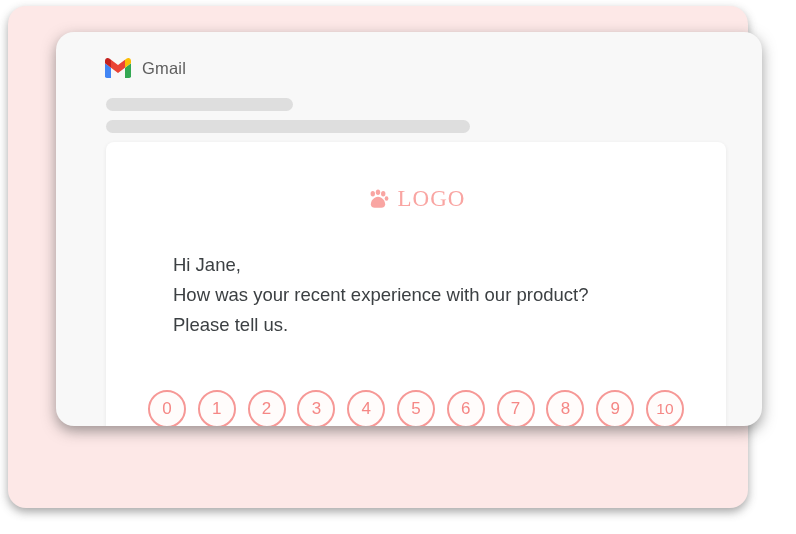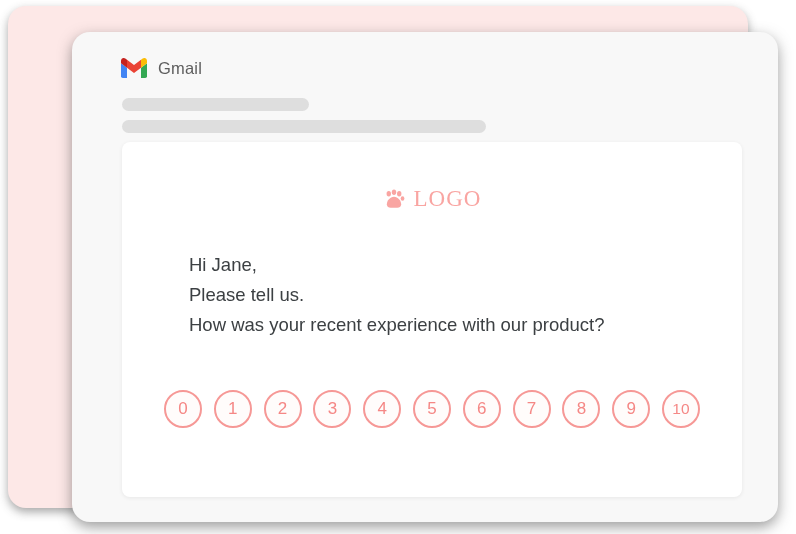--- a/index.html
+++ b/index.html
@@ -30,24 +30,24 @@
     width: 740px;
     height: 502px;
     background: #FDE8E7;
     border-radius: 18px;
     box-shadow: 0 4px 10px rgba(60,60,60,0.45);
   }
 
   
   .gmail-window {
     position: absolute;
-    left: 72px;
+    left: 56px;
     top: 32px;
     width: 706px;
-    height: 490px;
+    height: 394px;
     background: #F8F8F8;
     border-radius: 18px;
     box-shadow: 0 5px 14px rgba(60,60,60,0.5);
     overflow: hidden;
   }
 
   
   .brand-row {
     position: absolute;
     left: 49px;
@@ -202,22 +202,22 @@
           <ellipse cx="20" cy="7.5" rx="4" ry="5" fill="#F9A5A2"></ellipse>
           <ellipse cx="29.5" cy="10.5" rx="4" ry="5" fill="#F9A5A2"></ellipse>
           <ellipse cx="35.5" cy="19" rx="3.4" ry="4.2" fill="#F9A5A2"></ellipse>
           <path d="M20 16c7 0 13 7.4 13 13.6 0 4.2-3.1 6.4-7 6.4h-12c-3.9 0-7-2.2-7-6.4C7 23.4 13 16 20 16z" fill="#F9A5A2"></path>
         </svg>
         <span class="logo-word">LOGO</span>
       </div>
 
       <div class="message">
         <div class="msg-line">Hi Jane,</div>
+        <div class="msg-line">How was your recent experience with our product?</div>
         <div class="msg-line">Please tell us.</div>
-        <div class="msg-line">How was your recent experience with our product?</div>
       </div>
 
       <div class="nps-row">
         <div class="nps-circle">0</div>
         <div class="nps-circle">1</div>
         <div class="nps-circle">2</div>
         <div class="nps-circle">3</div>
         <div class="nps-circle">4</div>
         <div class="nps-circle">5</div>
         <div class="nps-circle">6</div>

